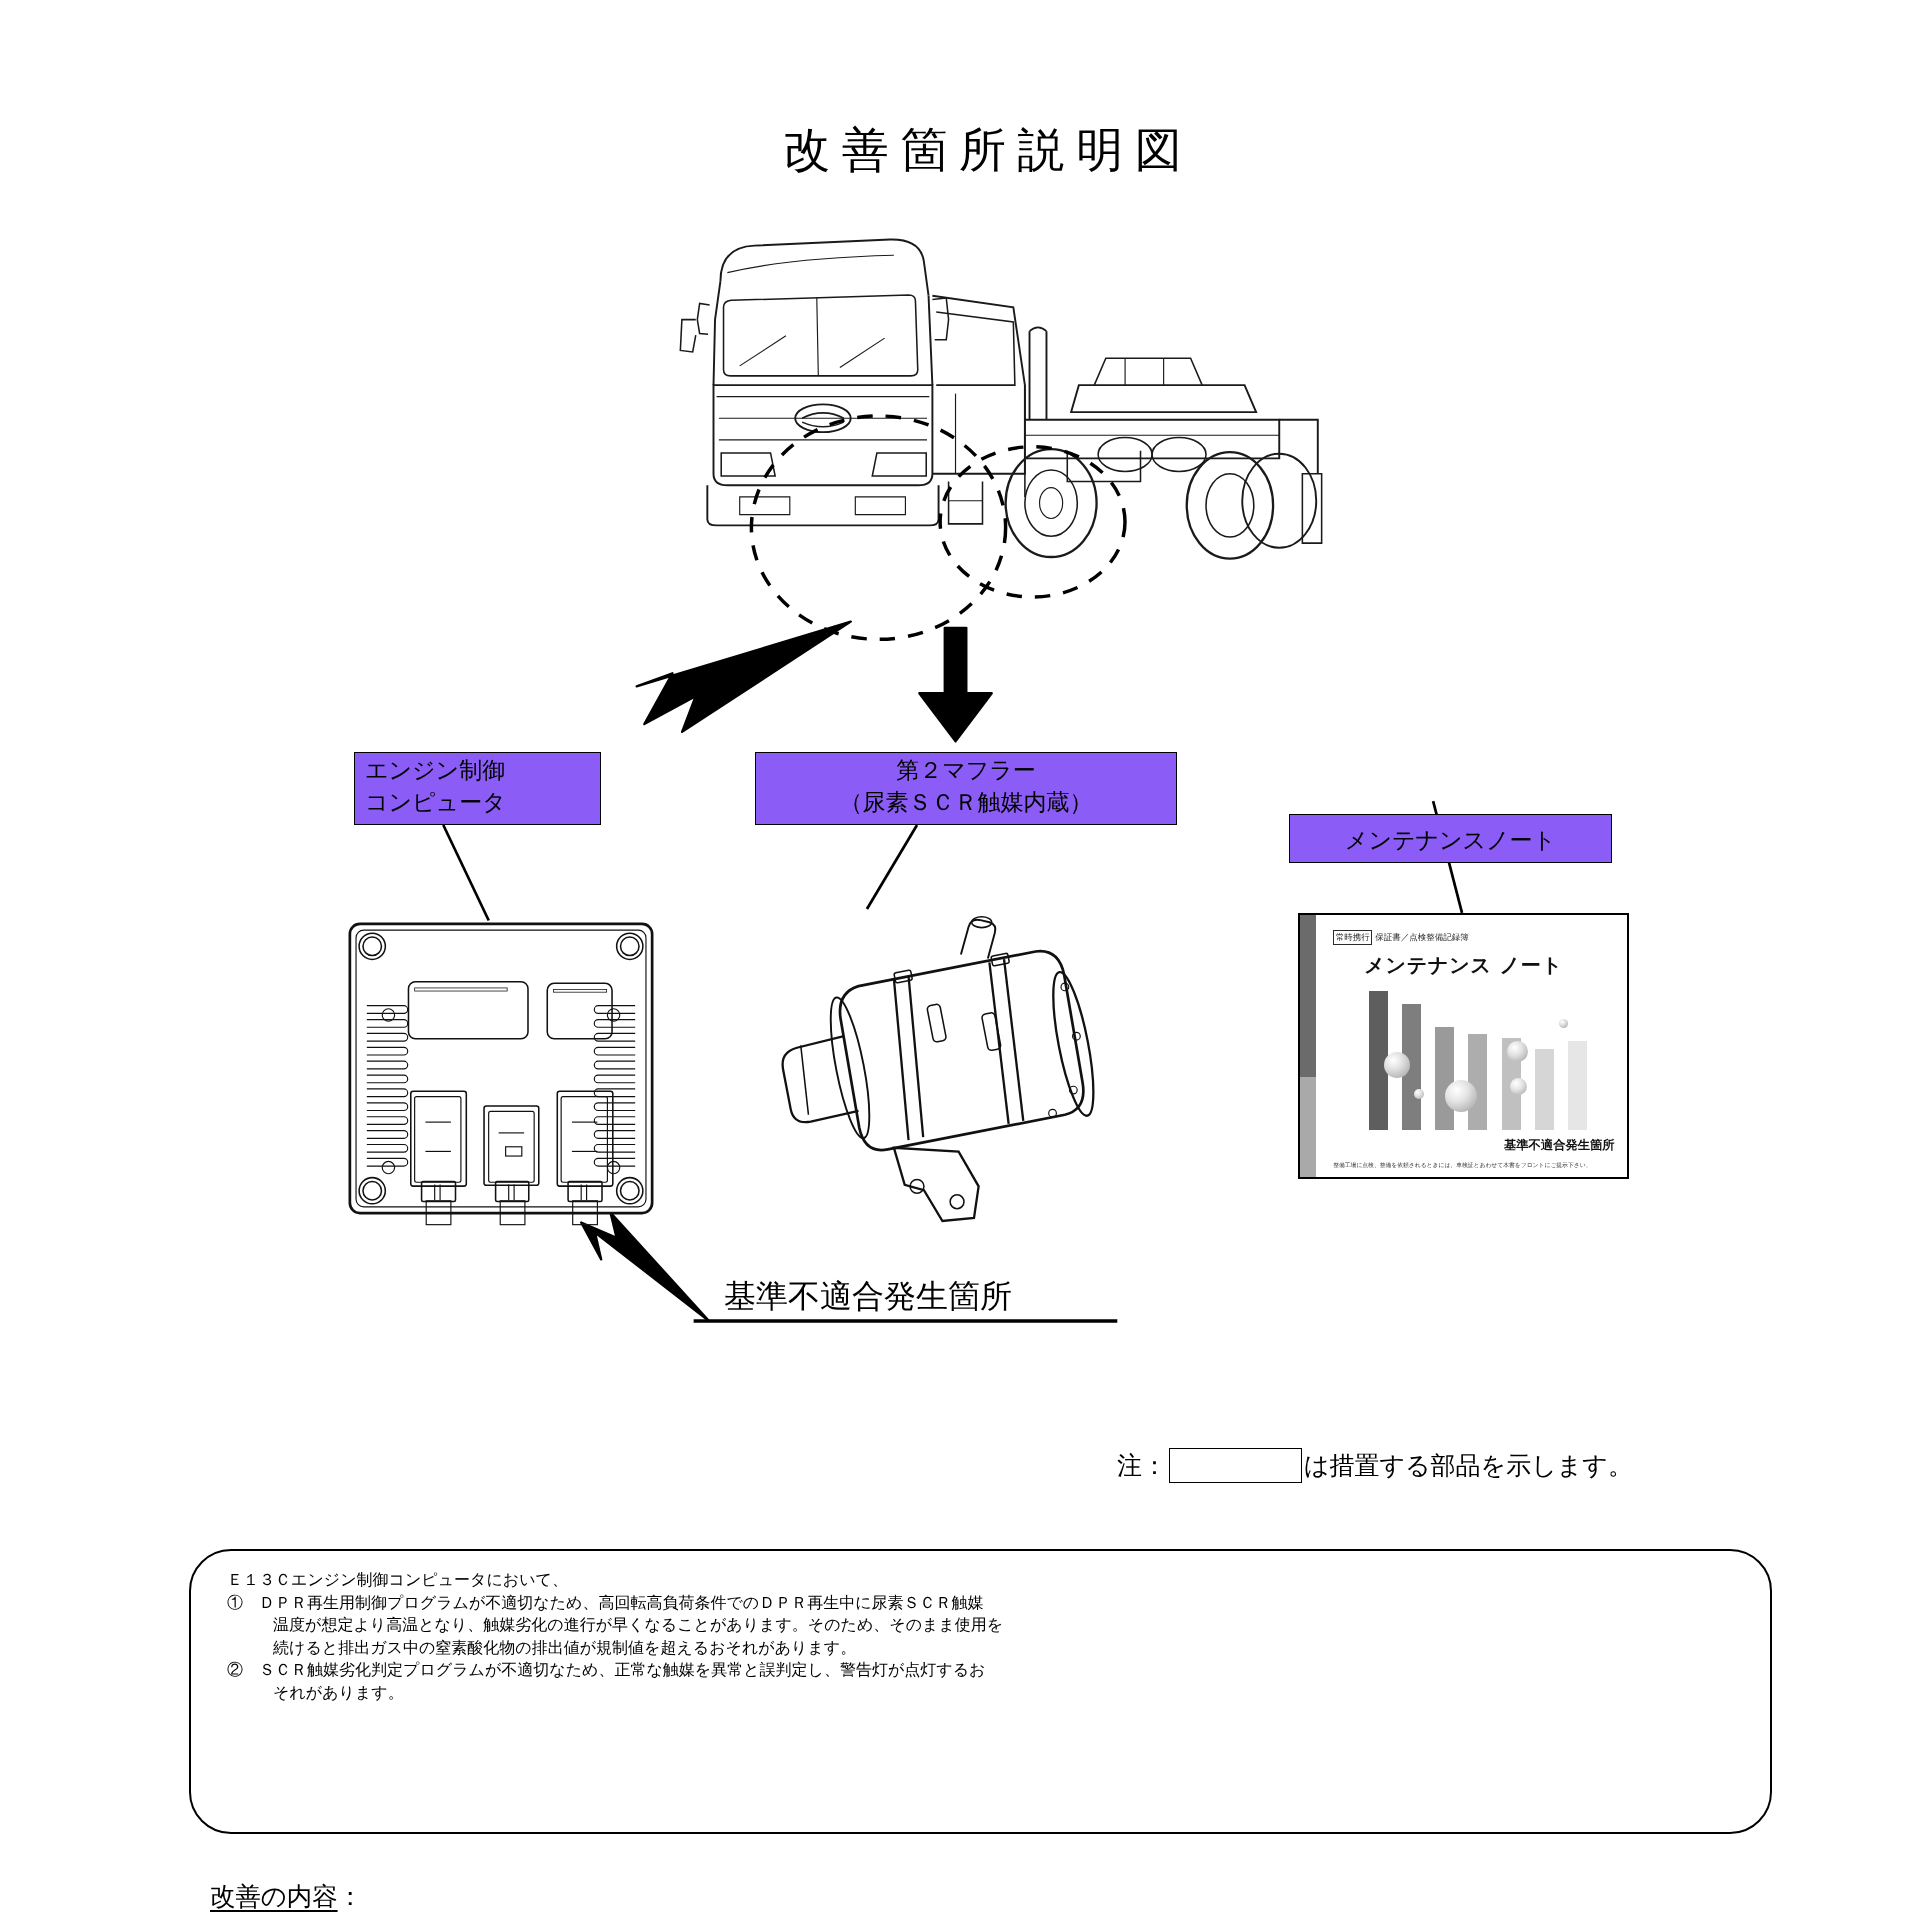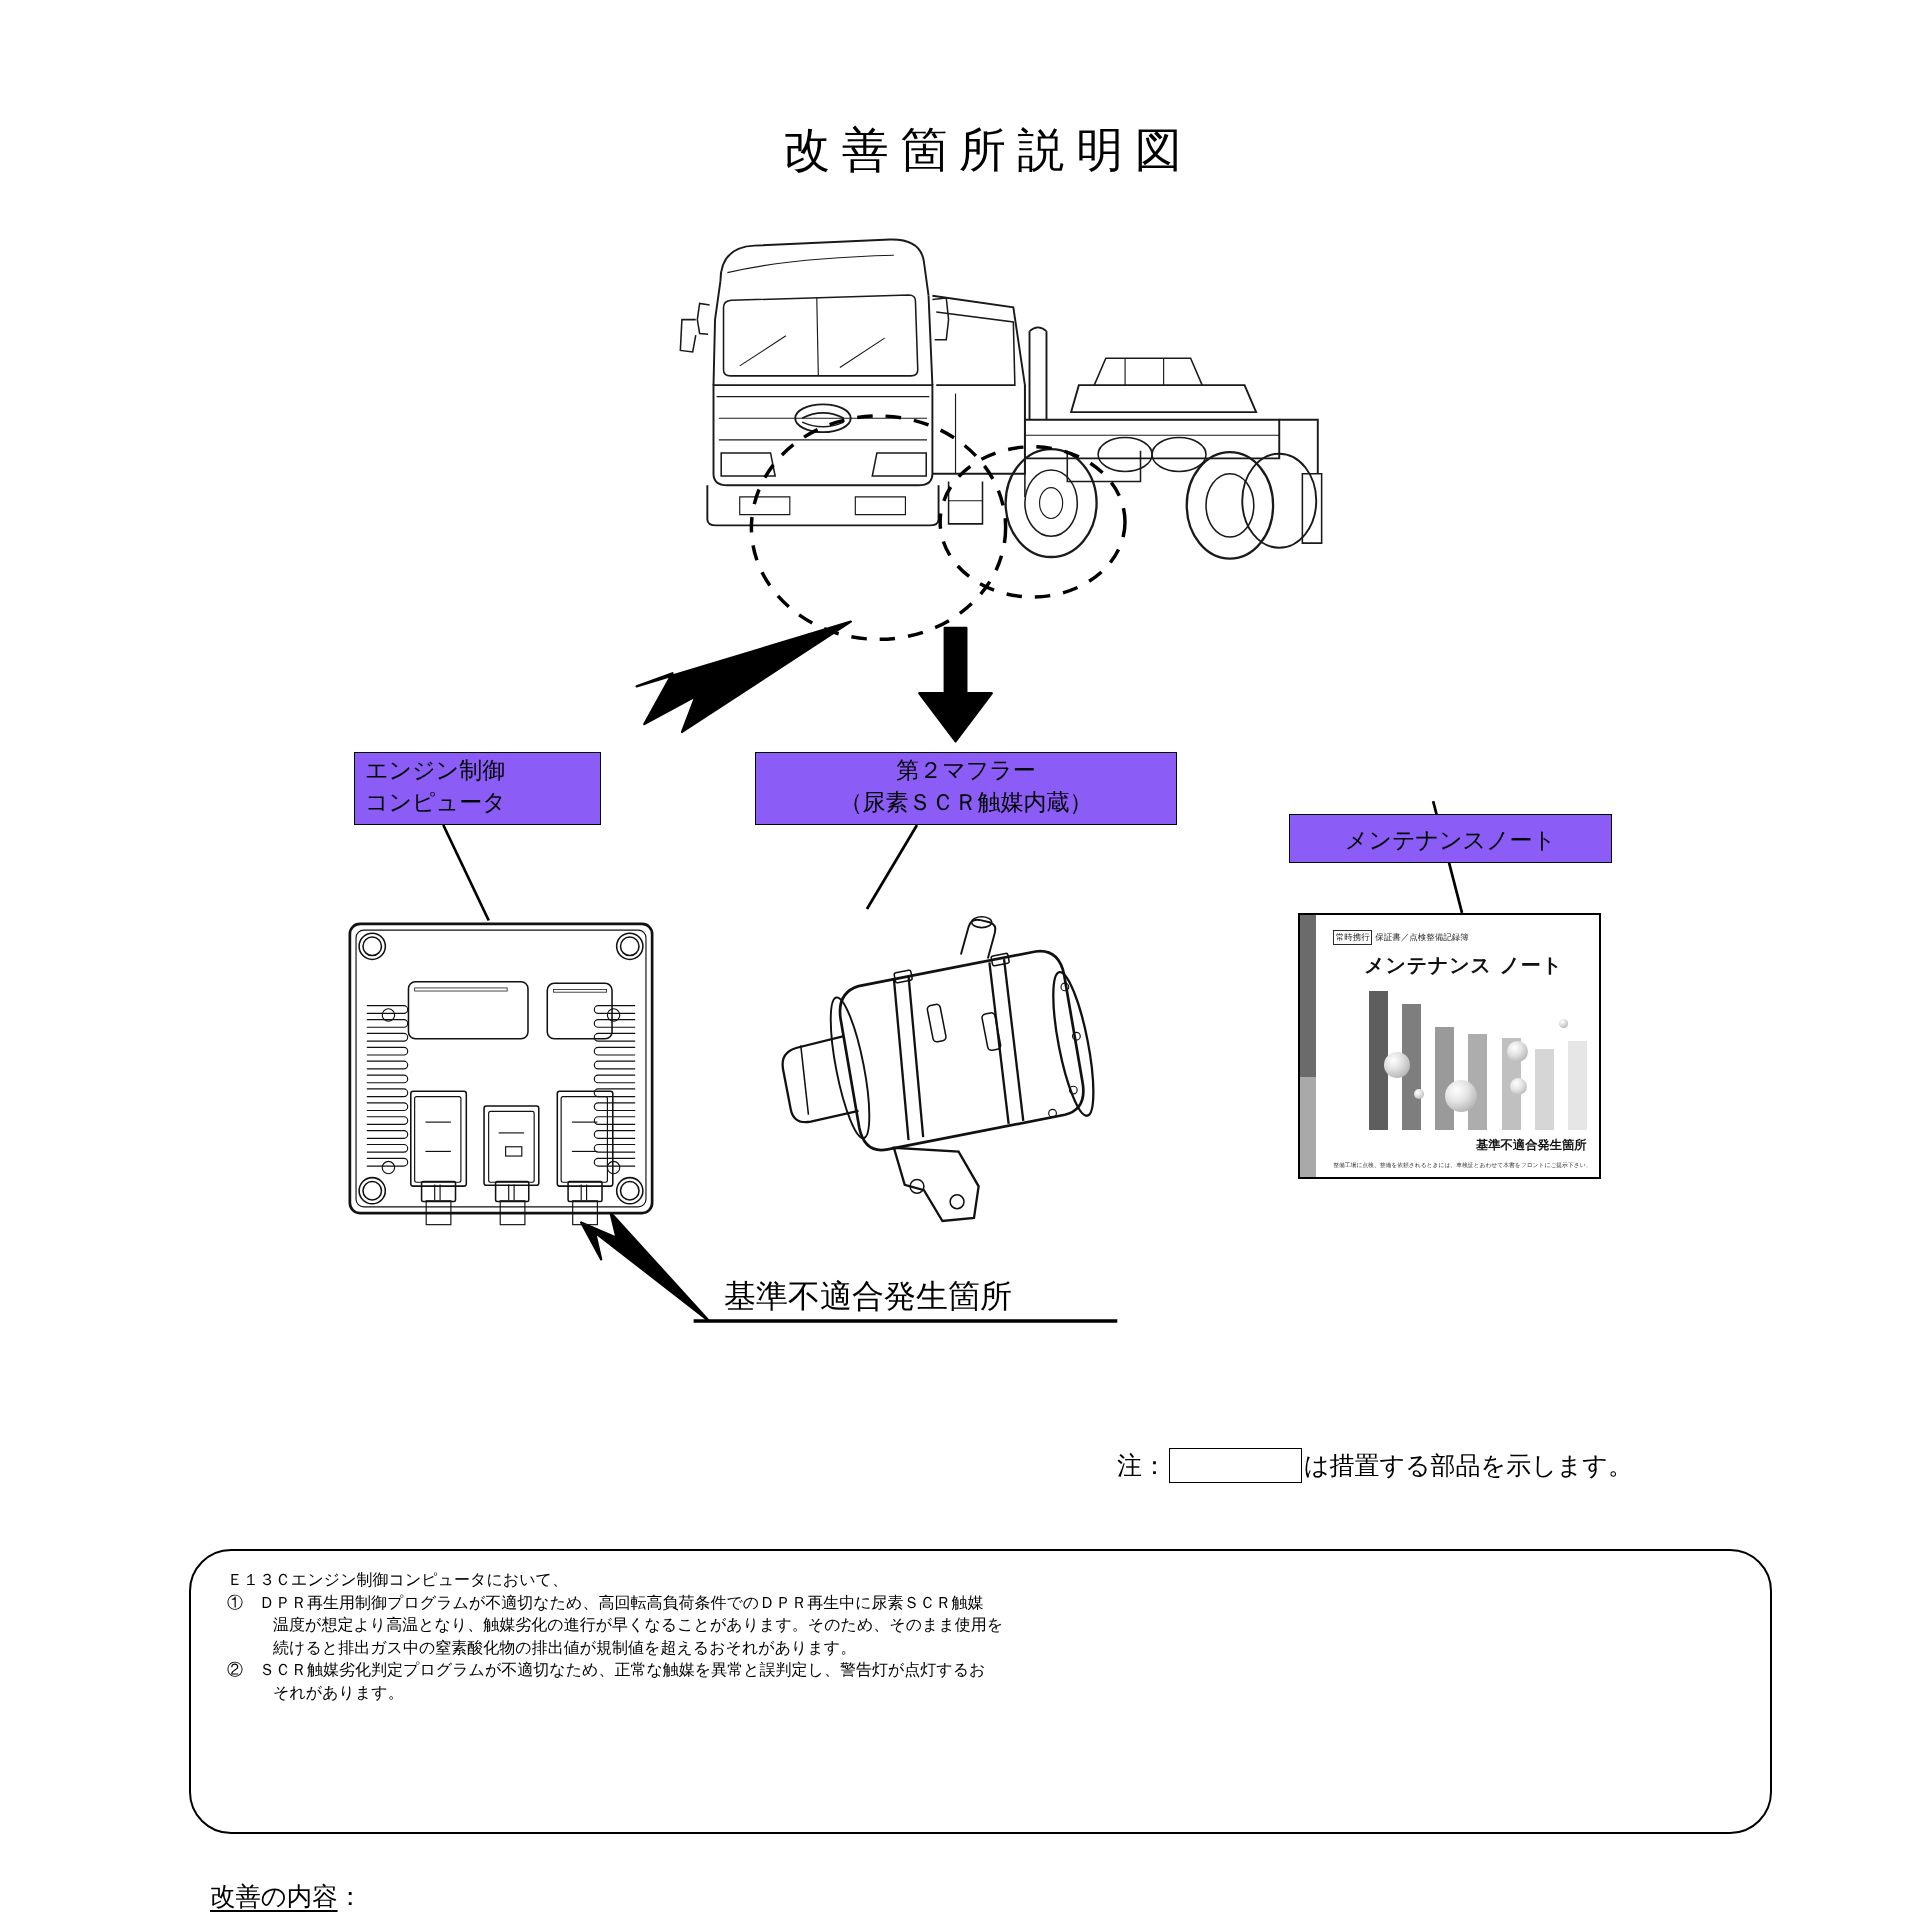--- a/index.html
+++ b/index.html
@@ -73,21 +73,21 @@
     position: absolute;
   }
   #ecu-img   { left: 339px;  top: 917px; width: 324px;  height: 320px; }
   #muffler-img { left: 743px; top: 882px; width: 385px; height: 370px; }
 
   
   #booklet {
     position: absolute;
     left: 1298px;
     top: 913px;
-    width: 303px;
+    width: 331px;
     height: 266px;
     border: 2.7px solid #000;
     background: #fff;
     box-sizing: border-box;
     overflow: hidden;
     text-decoration: underline;
   }
   #booklet .spine-dark {
     position: absolute; left: 0; top: 0; width: 16px; height: 62%;
     background: #6b6b6b;

